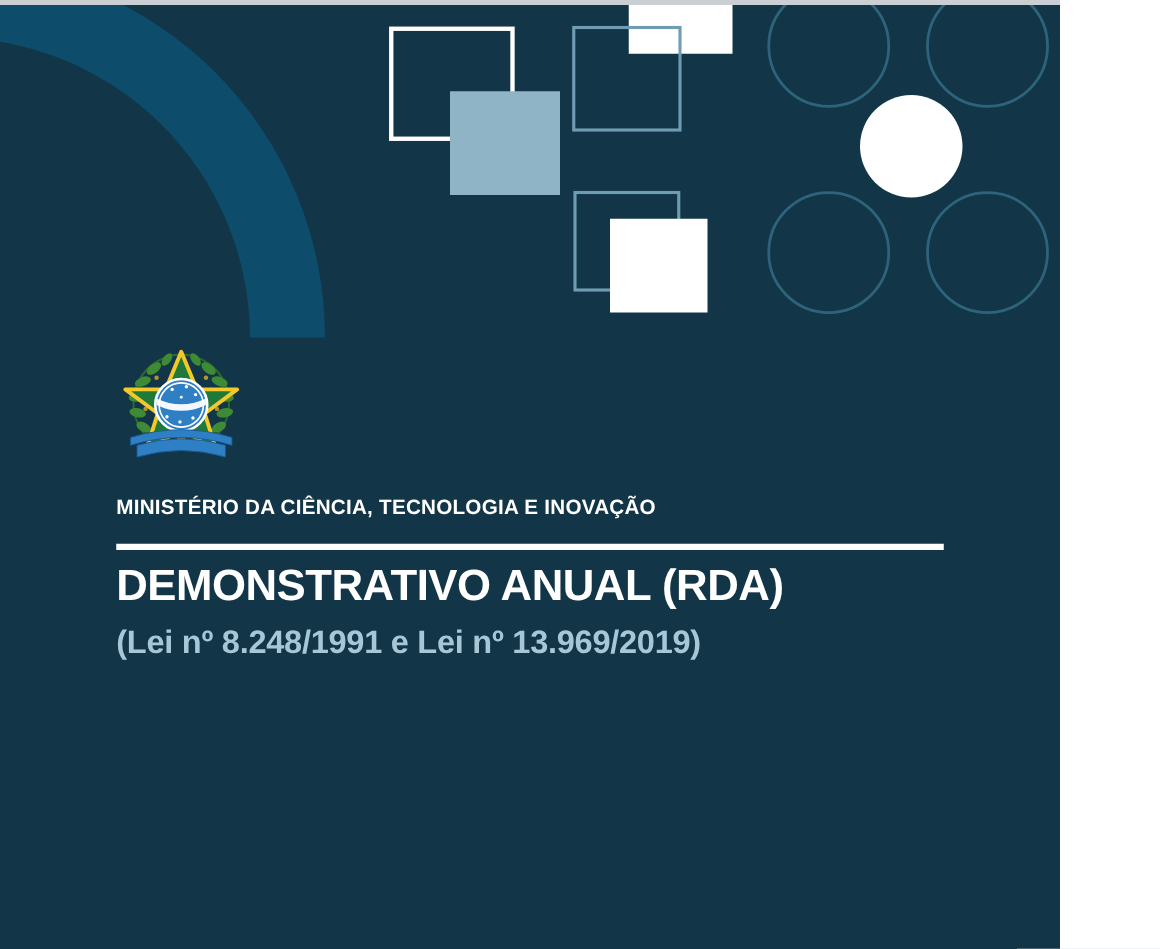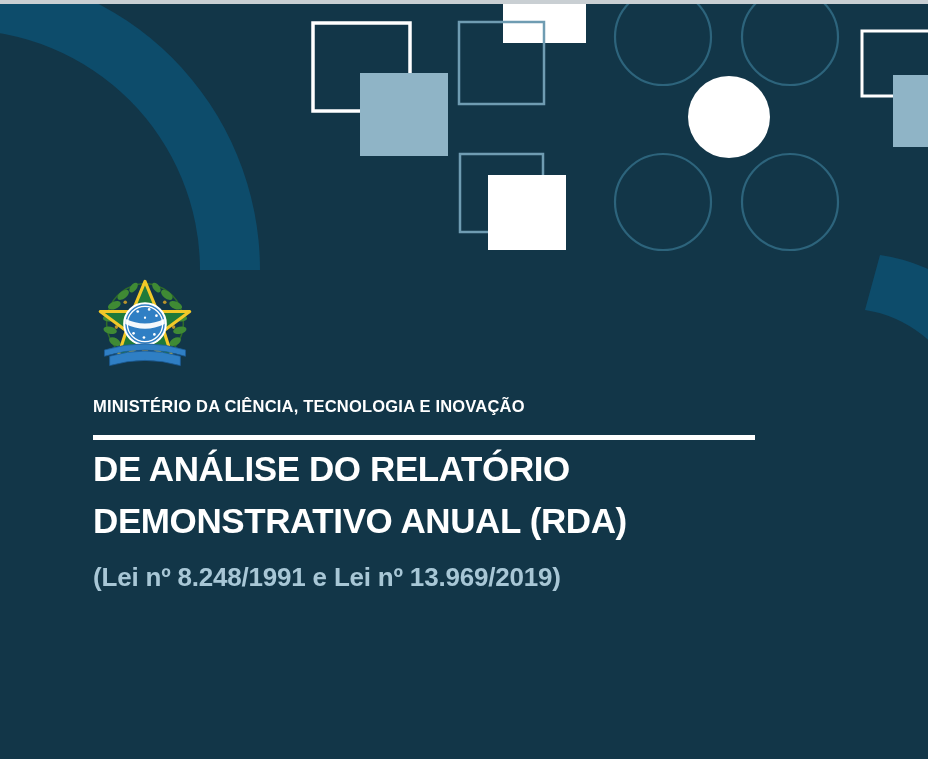--- a/index.html
+++ b/index.html
@@ -2,21 +2,21 @@
 <html><head>
 <meta charset="utf-8">
 <style>
   html, body {
     margin: 0;
     padding: 0;
     background: #ffffff;
   }
   #cover {
     position: relative;
-    width: 928px;
+    width: 848px;
     height: 759px;
     overflow: hidden;
     background: #123648;
     font-family: "Liberation Sans", sans-serif;
   }
 
   
   .edge-strip {
     position: absolute;
     top: 0; left: 0;
@@ -82,21 +82,21 @@
     margin-top: 6px;
     font-size: 35px;
     font-weight: bold;
     line-height: 1.33;
     letter-spacing: -0.4px;
     color: #ffffff;
     white-space: nowrap;
   }
 
   .lawline {
-    margin-top: 19px;
+    margin-top: 8px;
     font-size: 26px;
     font-weight: bold;
     line-height: 1;
     letter-spacing: -0.2px;
     color: #a8c7d6;
     white-space: nowrap;
   }
 </style>
 </head>
 <body>
@@ -196,19 +196,18 @@
         <path d="M 22 150 Q 100 126 178 150 L 178 162 Q 100 138 22 162 Z" fill="#2f7fc4" stroke="#1b5c96" stroke-width="1.5"></path>
         <path d="M 32 162 Q 100 142 168 162 L 168 180 Q 100 160 32 180 Z" fill="#2f7fc4" stroke="#1b5c96" stroke-width="1.5"></path>
       </g>
     </svg>
 
     <div class="ministry">MINISTÉRIO DA CIÊNCIA, TECNOLOGIA E INOVAÇÃO</div>
 
     <div class="rule"></div>
 
 
-    <div class="subtitle">DE ANÁLISE DO RELATÓRIO</div>
     <div class="subtitle">DEMONSTRATIVO ANUAL (RDA)</div>
 
     <div class="lawline">(Lei nº 8.248/1991 e Lei nº 13.969/2019)</div>
 
   </div>
 </div>
 
 </body></html>

